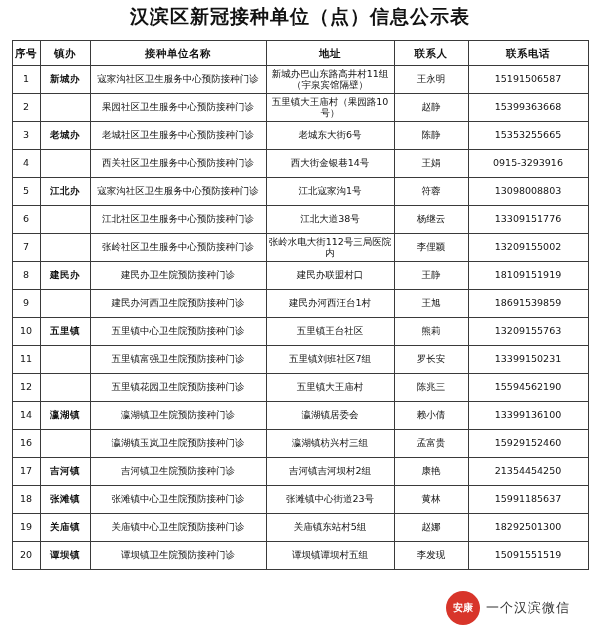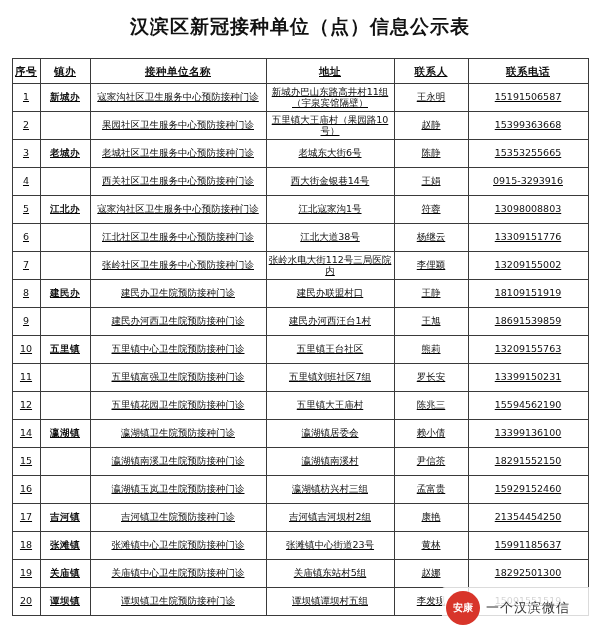--- a/index.html
+++ b/index.html
@@ -19,29 +19,28 @@
     height: 635px;
     position: relative;
     box-sizing: border-box;
   }
   .title {
     text-align: center;
     font-size: 19px;
     font-weight: bold;
     color: #111111;
     letter-spacing: 1px;
-    padding: 14px 0 10px 0;
+    padding: 4px 0 10px 0;
     font-family: "DejaVu Sans", "Liberation Sans", sans-serif;
   }
   table.info {
     border-collapse: collapse;
     width: 576px;
-    margin: 8px auto;
+    margin: 0 auto;
     table-layout: fixed;
-    text-decoration: underline;
   }
   table.info th, table.info td {
     border: 1px solid #3a3a3a;
     text-align: center;
     vertical-align: middle;
     color: #111111;
     line-height: 1.15;
   }
   table.info th {
     font-size: 10.5px;
@@ -230,28 +229,20 @@
         </tr>
         <tr>
           <td class="c-idx">14</td>
           <td class="c-town">瀛湖镇</td>
           <td class="c-unit">瀛湖镇卫生院预防接种门诊</td>
           <td class="c-addr">瀛湖镇居委会</td>
           <td class="c-person">赖小倩</td>
           <td class="c-phone">13399136100</td>
         </tr>
         <tr>
-          <td class="c-idx">15</td>
-          <td class="c-town"></td>
-          <td class="c-unit">瀛湖镇南溪卫生院预防接种门诊</td>
-          <td class="c-addr">瀛湖镇南溪村</td>
-          <td class="c-person">尹信茶</td>
-          <td class="c-phone">18291552150</td>
-        </tr>
-        <tr>
           <td class="c-idx">16</td>
           <td class="c-town"></td>
           <td class="c-unit">瀛湖镇玉岚卫生院预防接种门诊</td>
           <td class="c-addr">瀛湖镇枋兴村三组</td>
           <td class="c-person">孟富贵</td>
           <td class="c-phone">15929152460</td>
         </tr>
         <tr>
           <td class="c-idx">17</td>
           <td class="c-town">吉河镇</td>

